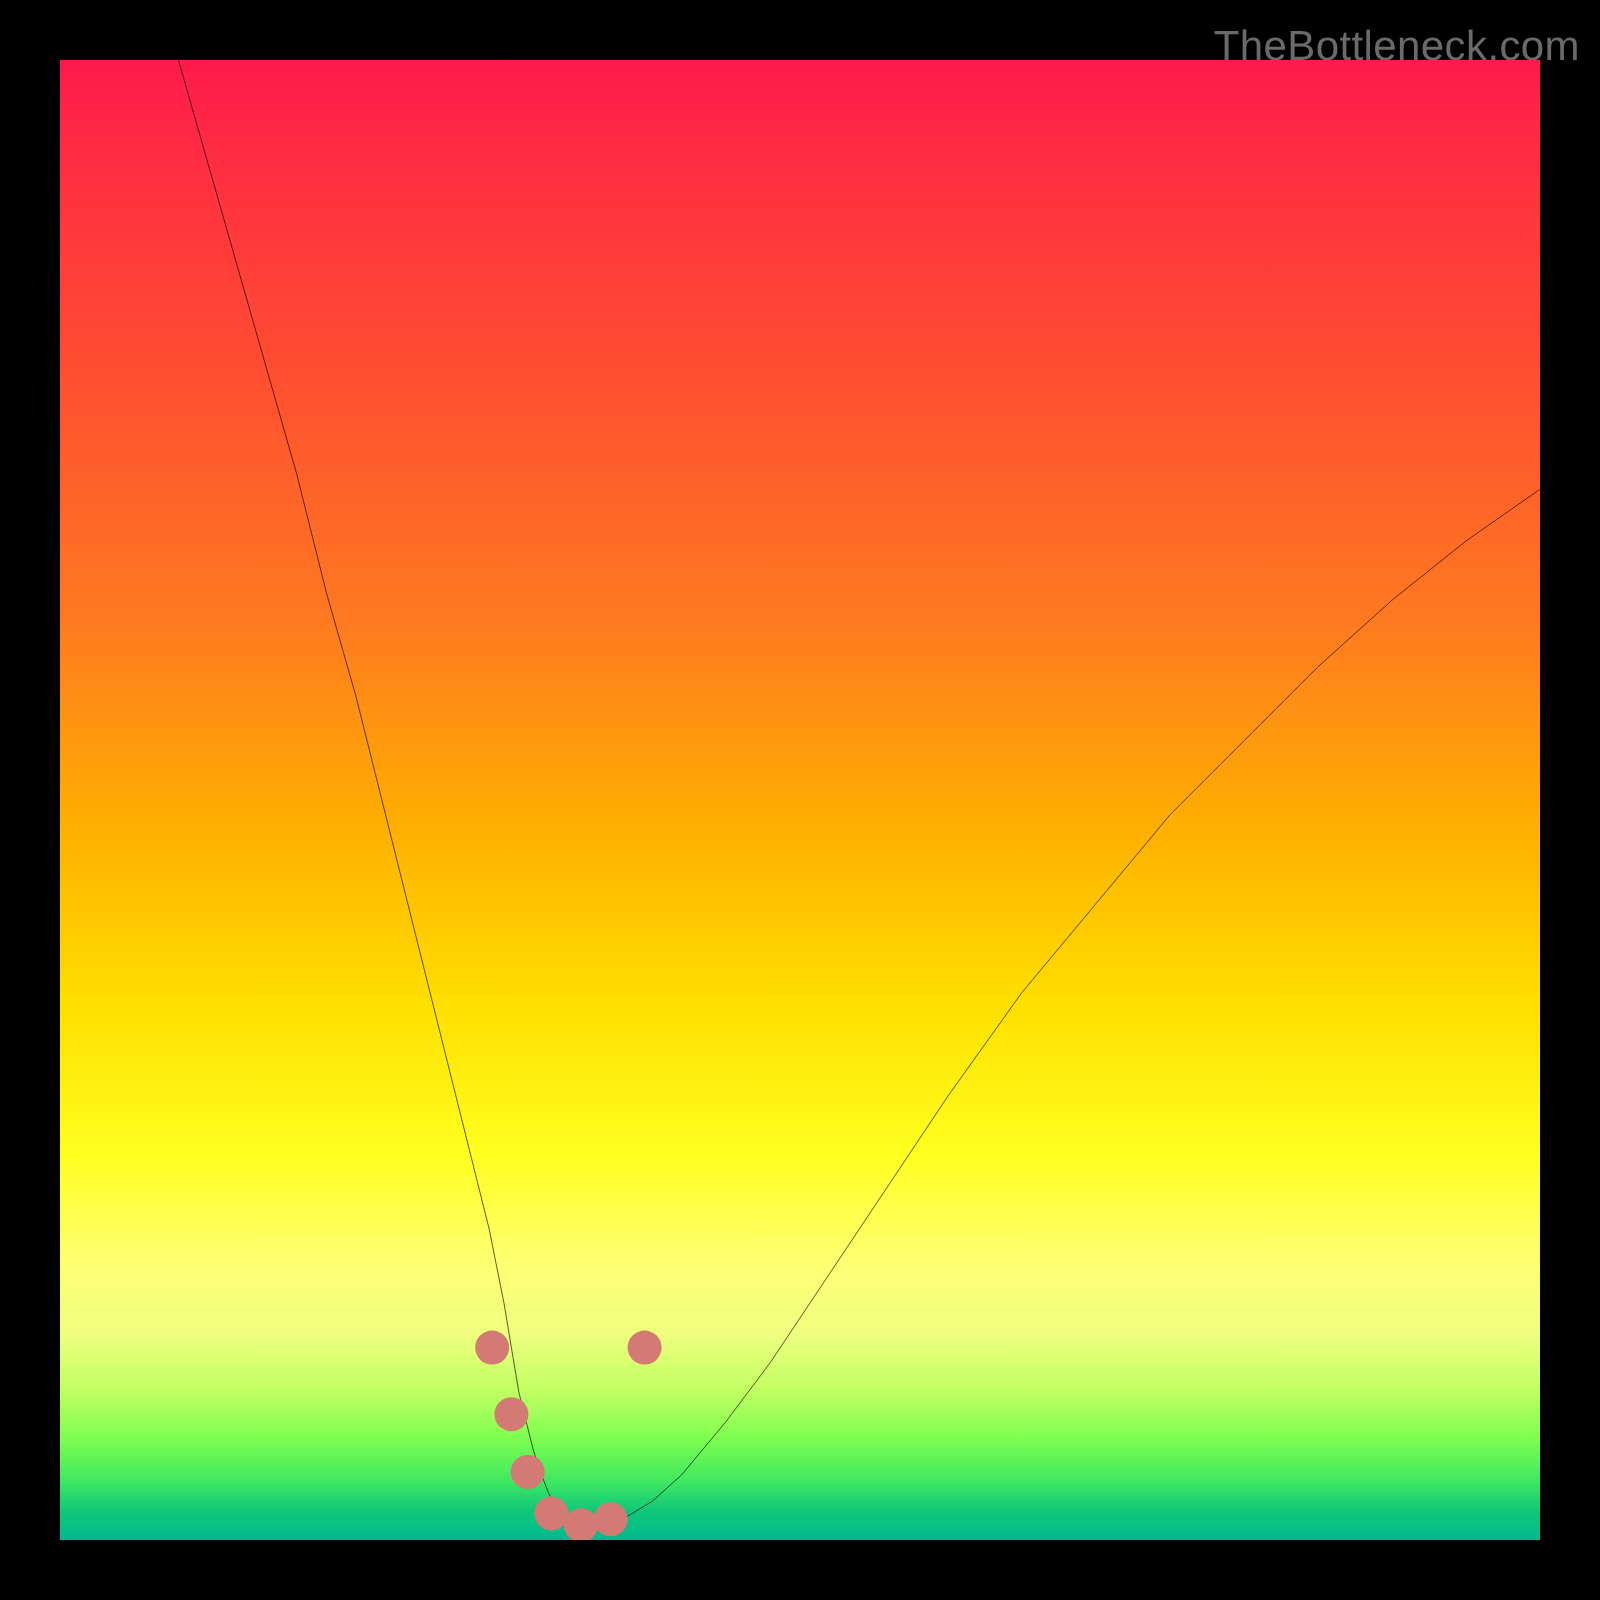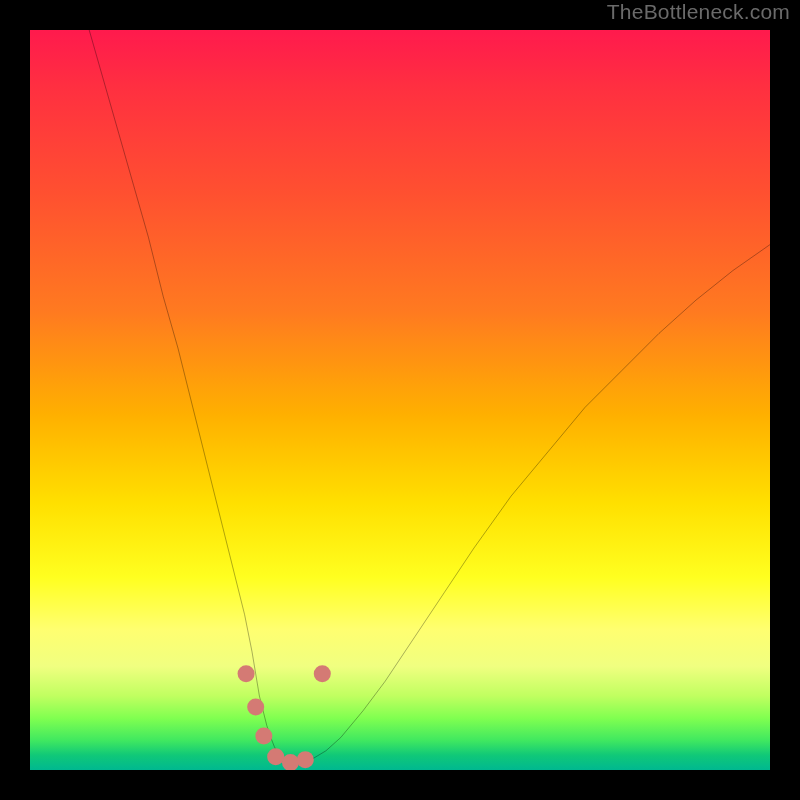--- a/index.html
+++ b/index.html
@@ -47,21 +47,21 @@
     position: absolute;
     left: 0;
     top: 0;
     width: 740px;
     height: 740px;
     pointer-events: none;
   }
   .watermark {
     position: absolute;
     right: 10px;
-    top: 0;
+    top: 12px;
     color: #6a6a6a;
     font-size: 21px;
     font-weight: 500;
     letter-spacing: 0.2px;
     user-select: none;
   }
 </style>
 </head>
 <body>
 

